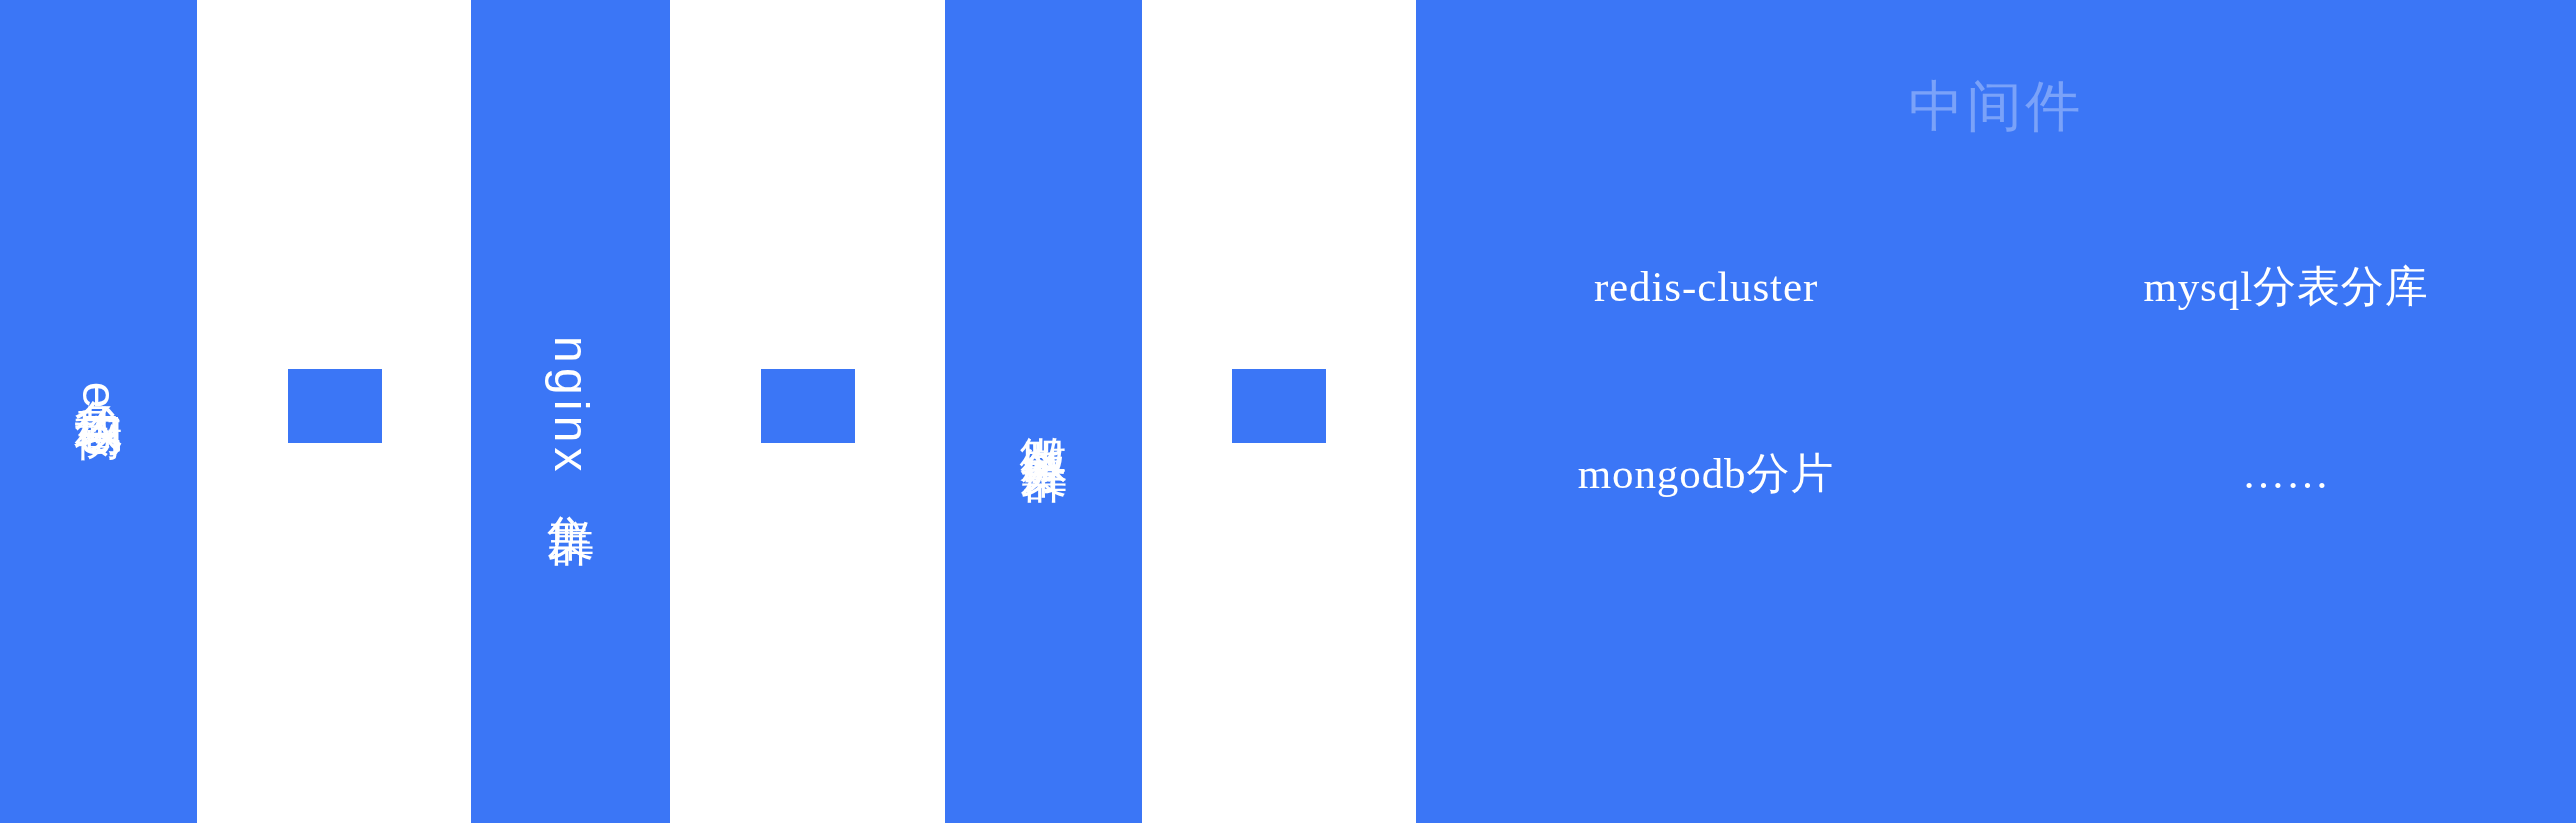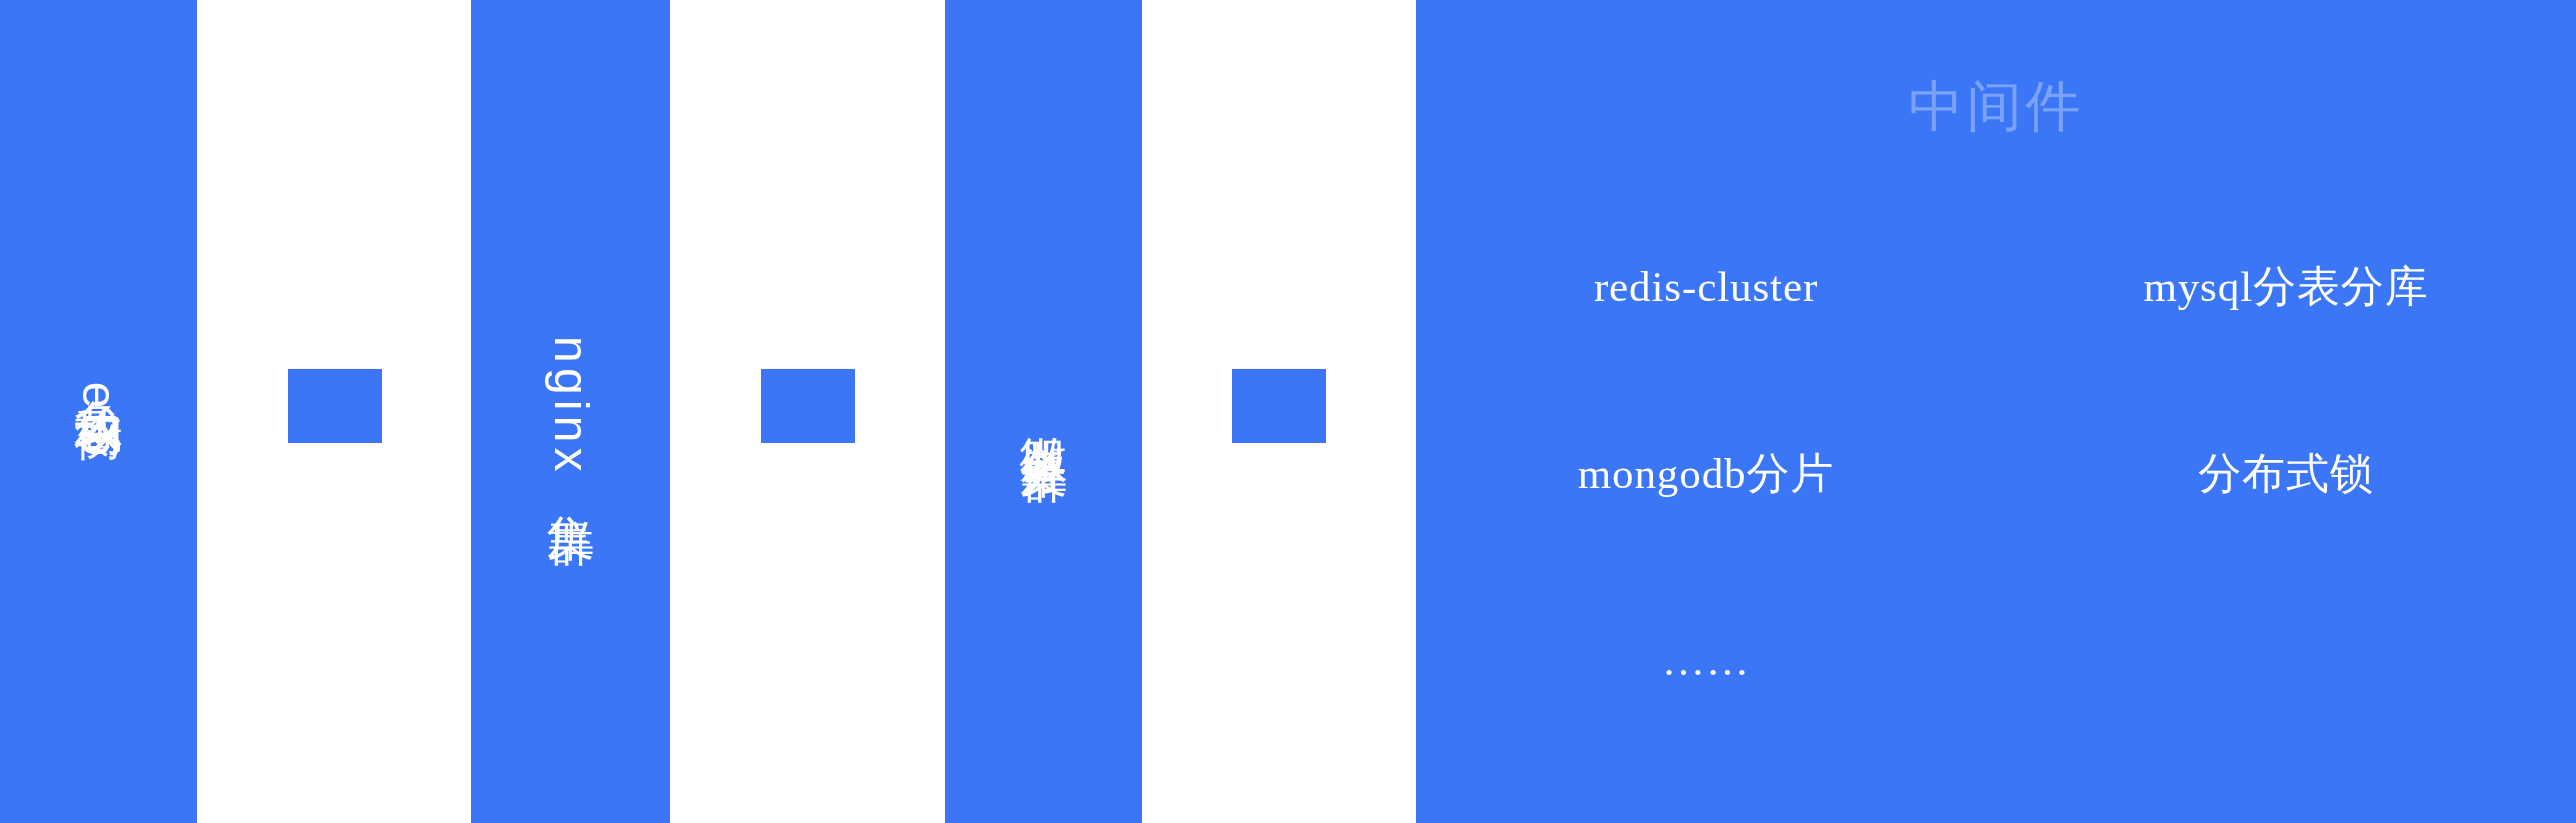--- a/index.html
+++ b/index.html
@@ -114,19 +114,18 @@
   </div>
 
   <div class="connector" id="conn-3"></div>
 
   <div class="middleware">
     <div class="mw-title">中间件</div>
     <div class="mw-grid">
       <div class="mw-item">redis-cluster</div>
       <div class="mw-item">mysql分表分库</div>
       <div class="mw-item">mongodb分片</div>
-      <div class="mw-item">分布式锁</div>
       <div class="mw-item">……</div>
     </div>
   </div>
 
 </div>
 
 
 </body></html>

